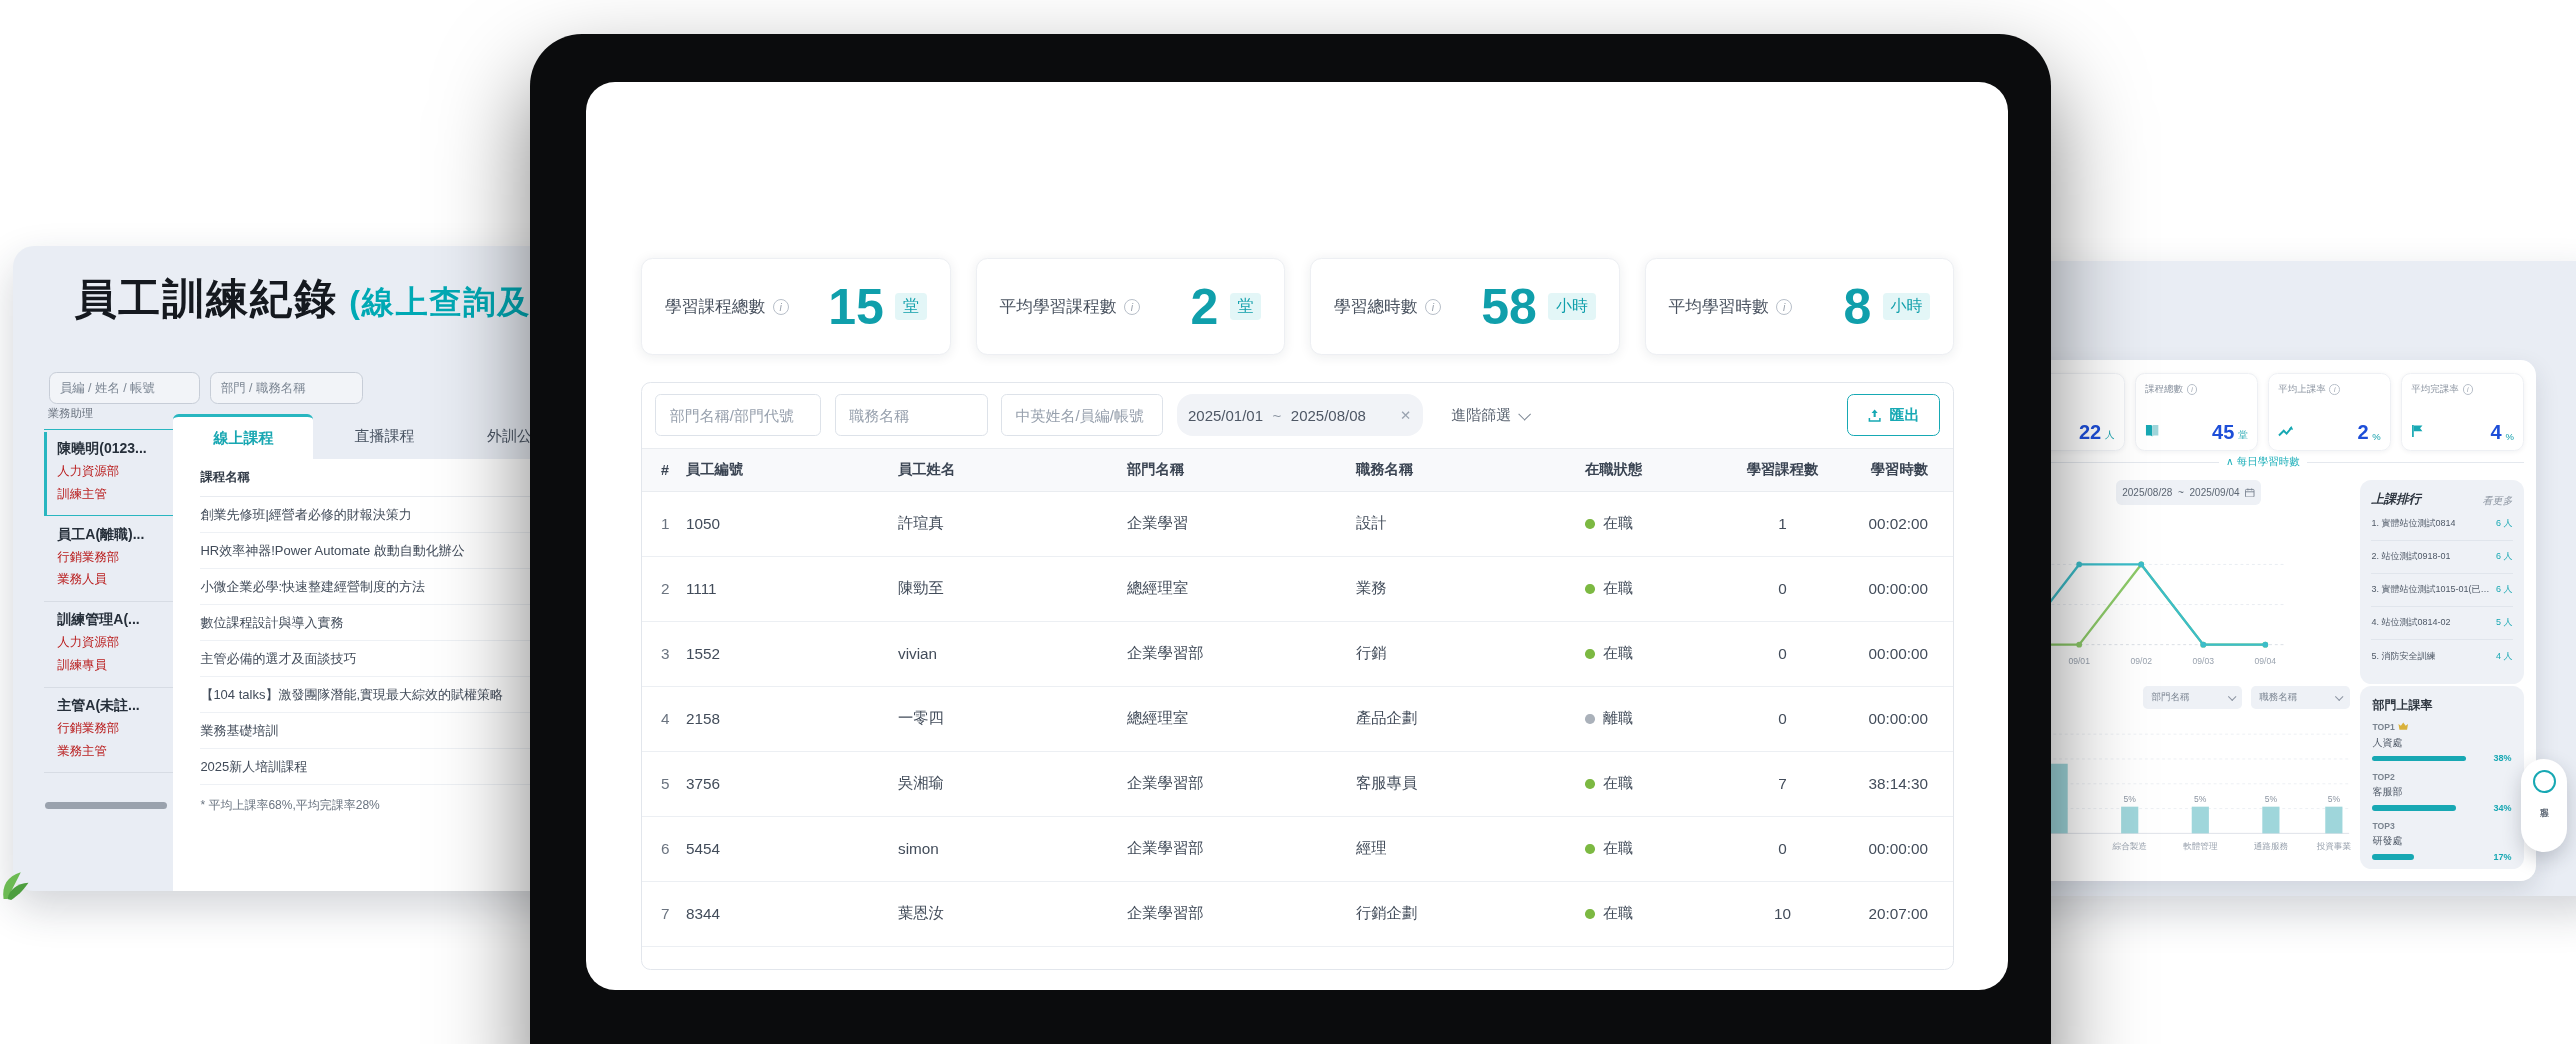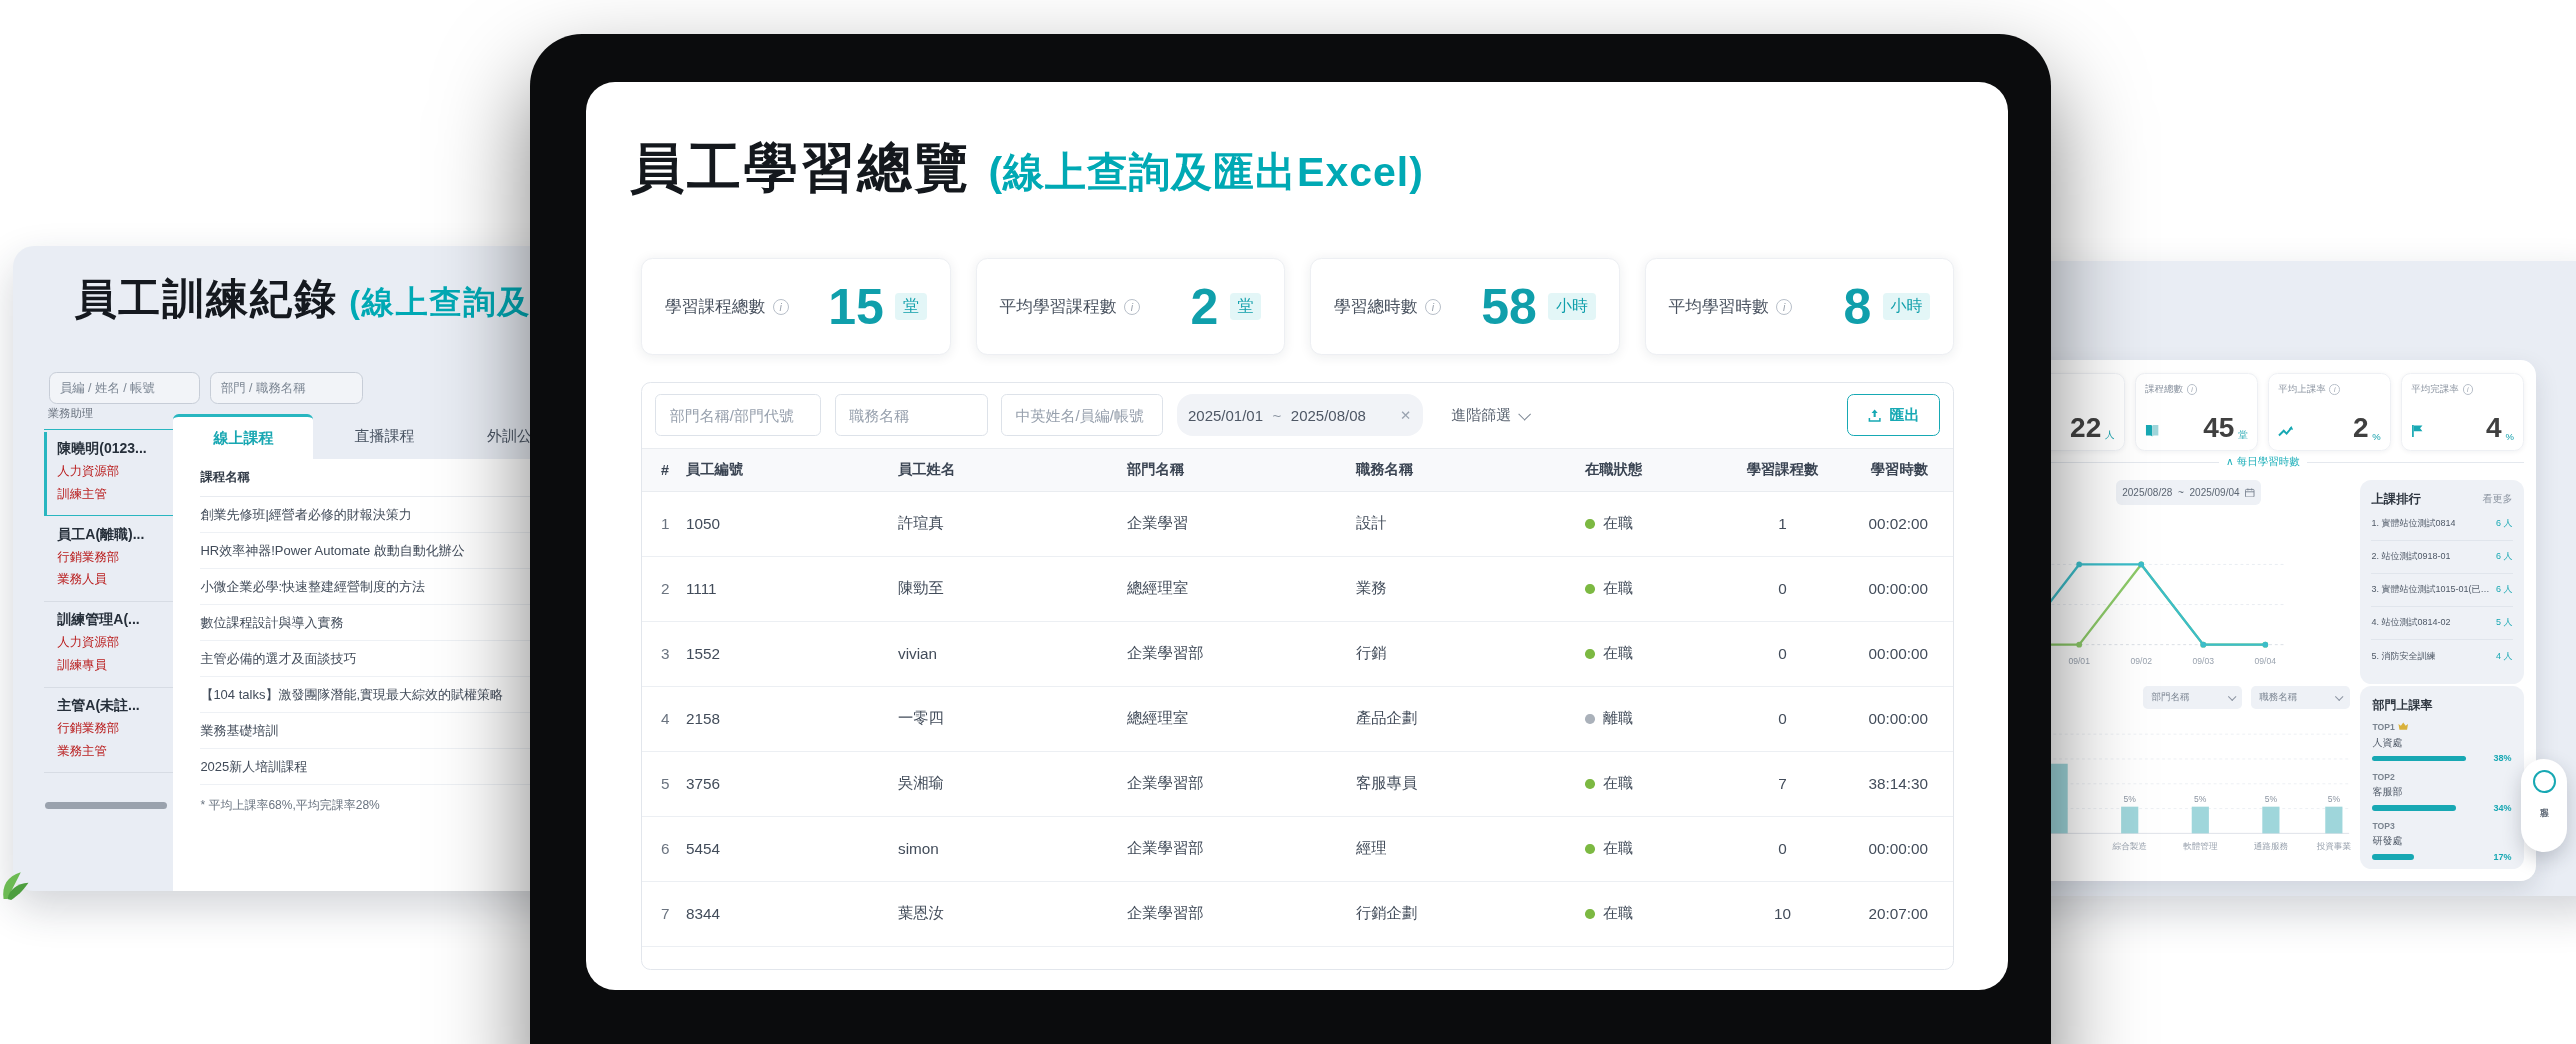--- a/index.html
+++ b/index.html
@@ -83,30 +83,30 @@
   
   #r-title { left:95px; top:21px; }
   #r-inner { position:absolute; left:34px; top:99px; width:546px; height:521px; background:#fff; border-radius:15.3px;
     box-shadow:0 9.5px 25px rgba(30,41,59,.12); }
   #rstats { position:absolute; left:11.4px; top:13.4px; width:523px; display:flex; gap:9.5px; }
   .rstat { flex:1; height:78px; border:1px solid #eef0f4; border-radius:9.5px; box-shadow:0 1px 4.8px rgba(25,35,50,.06);
     padding:8.6px 9.5px; display:flex; flex-direction:column; justify-content:space-between; overflow:hidden; }
   .rstat-top { display:flex; align-items:center; font-size:9.5px; color:#8b94a1; white-space:nowrap; }
   .rstat-top .info { width:10.5px; height:10.5px; font-size:6.7px; margin-left:3.8px; border-width:1px; }
   .rstat-bot { display:flex; align-items:flex-end; }
-  .rstat-val { font-size:28px; font-weight:bold; color:#404040; line-height:1; margin-left:auto; }
+  .rstat-val { font-size:20px; font-weight:bold; color:#1d4ed8; line-height:1; margin-left:auto; }
   .rstat-unit { font-size:9.5px; color:#109fab; margin-left:3.8px; }
   #collapse { position:absolute; left:11.4px; top:95px; width:523px; display:flex; align-items:center; gap:7.6px; }
   #collapse .line { flex:1; height:1px; background:#e4e8ee; }
   #collapse .lbl { font-size:10.5px; color:#1fb0ba; white-space:nowrap; cursor:pointer; }
   #rdate { position:absolute; left:126px; top:120px; width:145px; height:25px; background:#eef1f6; border-radius:5.7px;
     display:flex; align-items:center; justify-content:center; gap:5.7px; font-size:10px; color:#5c6673; cursor:pointer; }
   #linechart { position:absolute; left:7.6px; top:151px; }
   #rank-card { position:absolute; left:370px; top:120px; width:164px; height:204px; background:#eef1f6; border-radius:11.4px; padding:10.5px 11.4px; }
-  .rank-head { display:flex; align-items:center; }
+  .rank-head { display:flex; align-items:flex-end;font-style:italic; }
   .rank-title { font-size:12.4px; font-weight:bold; color:#2e3640; }
   .rank-more { margin-left:auto; font-size:10px; color:#8d96a2; cursor:pointer; }
   .rank-item { display:flex; align-items:center; height:33px; border-bottom:1px solid #e0e5ec; }
   .rank-item:last-child { border-bottom:none;gap:28px; }
   .rank-name { font-size:9px; color:#4e5866; white-space:nowrap; overflow:hidden; text-overflow:ellipsis; }
   .rank-count { margin-left:auto; font-size:9px; color:#17a8b3; white-space:nowrap; padding-left:5.7px; }
   #selects { position:absolute; left:153px; top:326px; display:flex; gap:8.6px; }
   .rsel { width:99px; height:23px; background:#eef1f6; border-radius:4.8px; display:flex; align-items:center;
     padding:0 8.6px; font-size:9.5px; color:#7c8693; cursor:pointer; }
   .rsel .chev { width:5.7px; height:5.7px; margin-left:auto; border-color:#8b94a1; }
@@ -396,23 +396,20 @@
     </div>
   </div>
 
   <div id="float-pill">
     <div class="ring"></div>
     <div class="txt">客服</div>
   </div>
 
   <div id="frame"></div>
   <div id="center">
-    <div id="center-title">
-      <span>員工學習總覽</span><span class="accent">(線上查詢及匯出Excel)</span>
-    </div>
 
     <div id="stats">
         <div class="stat-card">
           <span class="stat-label">學習課程總數</span>
           <span class="info"></span>
           <span class="stat-value">15</span>
           <span class="stat-unit">堂</span>
         </div>
         <div class="stat-card">
           <span class="stat-label">平均學習課程數</span>

